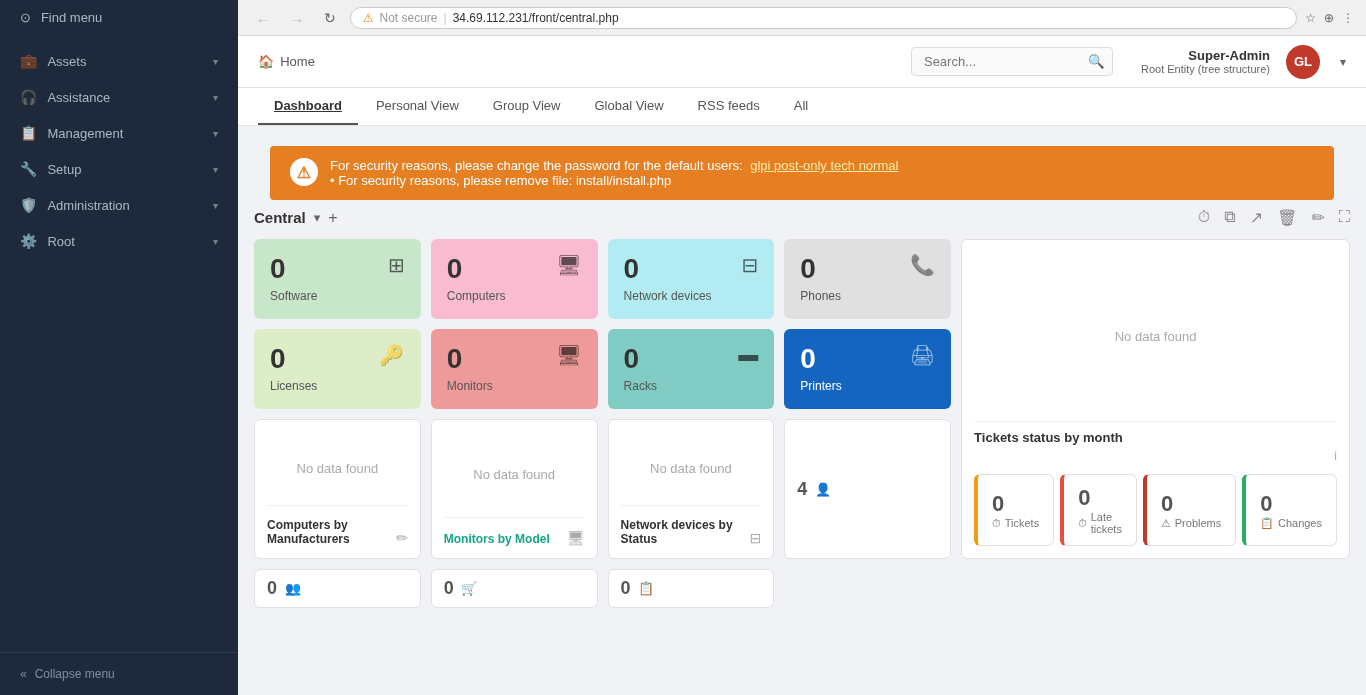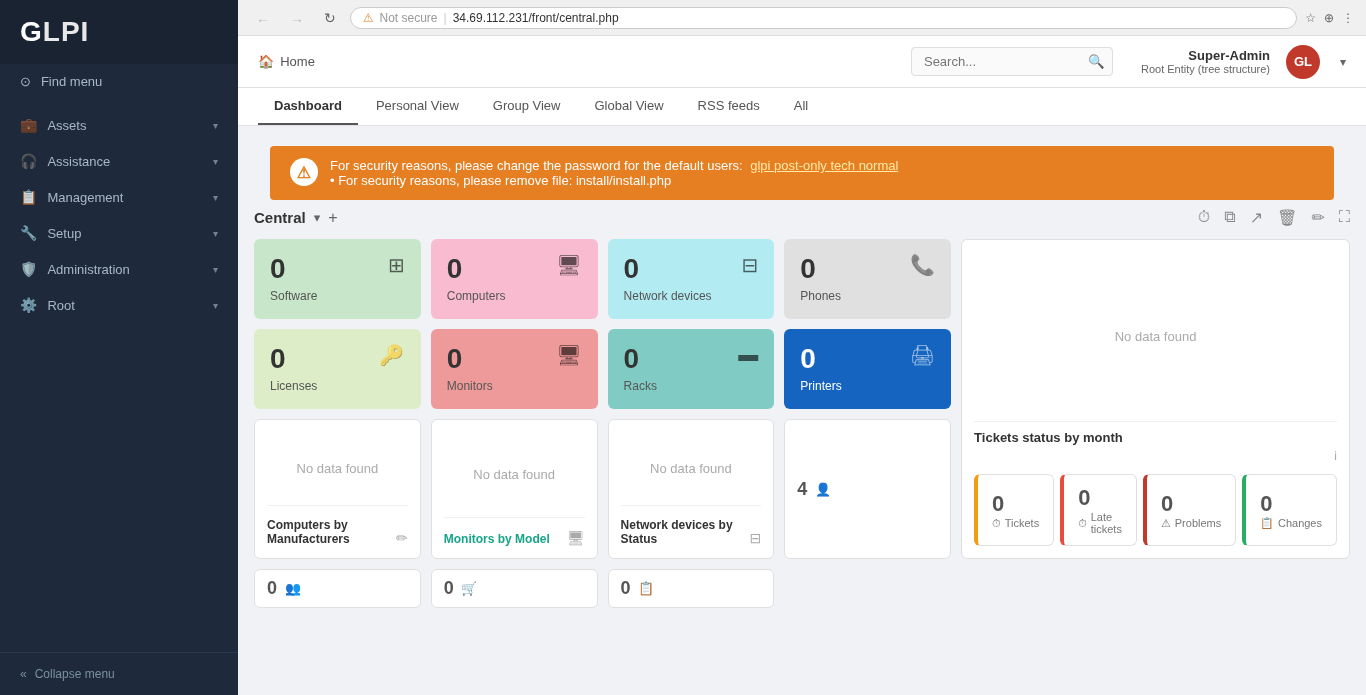--- a/index.html
+++ b/index.html
@@ -165,20 +165,21 @@
       padding: 10px 16px;
       font-size: 13px;
       cursor: pointer;
       color: #555;
       border-bottom: 2px solid transparent;
     }
     .tab.active {
       color: #333;
       border-bottom: 2px solid #555;
       font-weight: bold;
+      text-decoration: underline;
     }
 
     
     .alert-banner {
       background: #e67e22;
       color: white;
       padding: 12px 20px;
       margin: 12px 16px 8px;
       border-radius: 4px;
       display: flex;
@@ -335,25 +336,20 @@
       background: none;
       border: none;
       cursor: pointer;
       color: #888;
     }
   </style>
 </head>
 <body>
 
 <div class="sidebar">
-  <div class="sidebar-logo">
-    <span class="logo-text">
-      <span class="logo-g">G</span><span class="logo-lpi">LPI</span>
-    </span>
-  </div>
   <div class="find-menu">
     <span>⊙</span>
     <span>Find menu</span>
   </div>
   <nav class="sidebar-nav">
     <div class="nav-item">
       <div class="nav-item-inner">
         <span class="nav-icon">💼</span>
         <span>Assets</span>
       </div>

